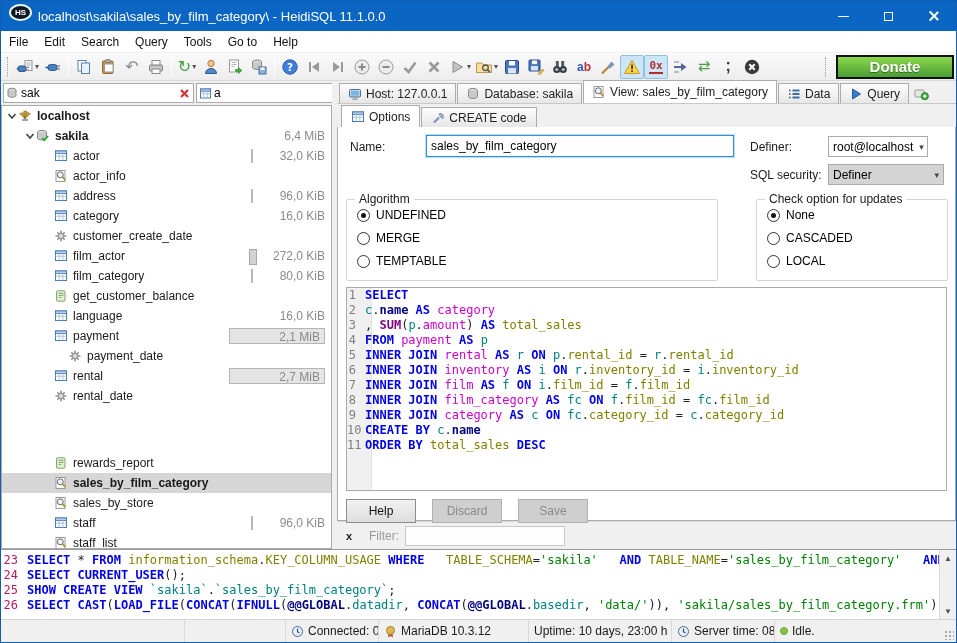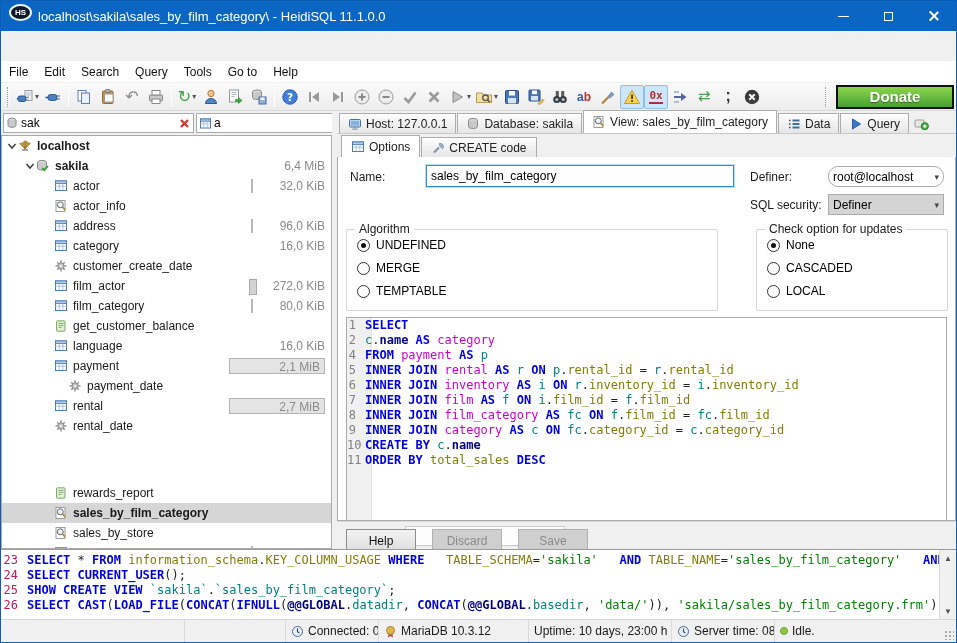--- a/index.html
+++ b/index.html
@@ -11,21 +11,21 @@
     font-size:8px;font-weight:bold;display:flex;align-items:center;justify-content:center;margin:0 6px 8px 8px;}
   .title{color:#fff;font-size:13px;flex:1;white-space:nowrap;overflow:hidden;}
   .win-controls{display:flex;height:100%;}
   .winbtn{width:45px;height:100%;display:flex;align-items:center;justify-content:center;color:#fff;}
   .glyph-min{width:11px;height:1px;background:#fff;display:block;}
   .glyph-max{width:9px;height:9px;border:1px solid #fff;display:block;}
   .glyph-close{position:relative;width:12px;height:12px;display:block;}
   .glyph-close::before,.glyph-close::after{content:"";position:absolute;left:5px;top:0;width:1.5px;height:12px;background:#fff;}
   .glyph-close::before{transform:rotate(45deg);} .glyph-close::after{transform:rotate(-45deg);}
   
-  .menubar{height:22px;background:#fff;display:flex;align-items:center;font-size:12px;flex:0 0 22px;border-bottom:1px solid #F0F0F0;margin-top:30px;}
+  .menubar{height:22px;background:#fff;display:flex;align-items:center;font-size:12px;flex:0 0 22px;border-bottom:1px solid #F0F0F0;}
   .menu-item{padding:3px 8px;color:#111;}
   
   .toolbar{height:28px;background:linear-gradient(#FAFAFA,#EDEDED);display:flex;align-items:center;flex:0 0 28px;
     border-bottom:1px solid #D9D9D9;padding:0 2px;}
   .tbtn{height:24px;min-width:24px;display:flex;align-items:center;justify-content:center;border:1px solid transparent;
     border-radius:2px;padding:0 1px;}
   .tbtn.hl{background:#CDE6F7;border-color:#92C0E0;}
   .tbtn .dd{font-size:8px;color:#555;margin-left:1px;}
   .tsep{width:1px;height:20px;background:#C9C9C9;border-right:1px solid #fff;margin:0 3px;}
   .tgrip{width:3px;height:20px;border-left:1px dotted #9A9A9A;border-right:1px dotted #fff;margin:0 4px;}
@@ -750,21 +750,21 @@
             </span>
             <span>CREATE code</span>
           </div>
         </div>
 
       <div class="optionspage">
         <span class="fl" style="left:12px;top:13px;">Name:</span>
         <input class="name-input" value="sales_by_film_category" style="">
 
         <span class="fl" style="left:412px;top:13px;">Definer:</span>
-        <div class="combo" style="left:490px;top:9px;width:116px;border-radius:10px;">
+        <div class="combo" style="left:490px;top:9px;width:100px;">
           <span>root@localhost</span>
           <span class="carr">▾</span>
         </div>
 
         <span class="fl" style="left:412px;top:41px;">SQL security:</span>
         <div class="combo gray" style="left:490px;top:37px;width:116px;">
           <span>Definer</span>
           <span class="carr">▾</span>
         </div>
 
@@ -799,20 +799,21 @@
               <div class="radio-row">
                 <span class="rdot"></span>
                 <span>LOCAL</span>
               </div>
             </div>
         </div>
 
         <div class="editor" id="sql-editor">
             <div class="cl"><span class="ln">1</span><span class="tk-kw">SELECT</span></div>
             <div class="cl"><span class="ln">2</span><span class="tk-al">c</span><span class="tk-pl">.</span><span class="tk-nm">name</span><span class="tk-pl"> </span><span class="tk-kw">AS</span><span class="tk-pl"> </span><span class="tk-tbl">category</span></div>
+            <div class="cl"><span class="ln">3</span><span class="tk-pl">, </span><span class="tk-fn">SUM</span><span class="tk-pl">(</span><span class="tk-al">p</span><span class="tk-pl">.</span><span class="tk-tbl">amount</span><span class="tk-pl">) </span><span class="tk-kw">AS</span><span class="tk-pl"> </span><span class="tk-id">total_sales</span></div>
             <div class="cl"><span class="ln">4</span><span class="tk-kw">FROM</span><span class="tk-pl"> </span><span class="tk-tbl">payment</span><span class="tk-pl"> </span><span class="tk-kw">AS</span><span class="tk-pl"> </span><span class="tk-al">p</span></div>
             <div class="cl"><span class="ln">5</span><span class="tk-kw">INNER JOIN</span><span class="tk-pl"> </span><span class="tk-tbl">rental</span><span class="tk-pl"> </span><span class="tk-kw">AS</span><span class="tk-pl"> </span><span class="tk-al">r</span><span class="tk-pl"> </span><span class="tk-kw">ON</span><span class="tk-pl"> </span><span class="tk-al">p</span><span class="tk-pl">.</span><span class="tk-id">rental_id</span><span class="tk-pl"> = </span><span class="tk-al">r</span><span class="tk-pl">.</span><span class="tk-id">rental_id</span></div>
             <div class="cl"><span class="ln">6</span><span class="tk-kw">INNER JOIN</span><span class="tk-pl"> </span><span class="tk-tbl">inventory</span><span class="tk-pl"> </span><span class="tk-kw">AS</span><span class="tk-pl"> </span><span class="tk-al">i</span><span class="tk-pl"> </span><span class="tk-kw">ON</span><span class="tk-pl"> </span><span class="tk-al">r</span><span class="tk-pl">.</span><span class="tk-id">inventory_id</span><span class="tk-pl"> = </span><span class="tk-al">i</span><span class="tk-pl">.</span><span class="tk-id">inventory_id</span></div>
             <div class="cl"><span class="ln">7</span><span class="tk-kw">INNER JOIN</span><span class="tk-pl"> </span><span class="tk-tbl">film</span><span class="tk-pl"> </span><span class="tk-kw">AS</span><span class="tk-pl"> </span><span class="tk-al">f</span><span class="tk-pl"> </span><span class="tk-kw">ON</span><span class="tk-pl"> </span><span class="tk-al">i</span><span class="tk-pl">.</span><span class="tk-id">film_id</span><span class="tk-pl"> = </span><span class="tk-al">f</span><span class="tk-pl">.</span><span class="tk-id">film_id</span></div>
             <div class="cl"><span class="ln">8</span><span class="tk-kw">INNER JOIN</span><span class="tk-pl"> </span><span class="tk-tbl">film_category</span><span class="tk-pl"> </span><span class="tk-kw">AS</span><span class="tk-pl"> </span><span class="tk-al">fc</span><span class="tk-pl"> </span><span class="tk-kw">ON</span><span class="tk-pl"> </span><span class="tk-al">f</span><span class="tk-pl">.</span><span class="tk-id">film_id</span><span class="tk-pl"> = </span><span class="tk-al">fc</span><span class="tk-pl">.</span><span class="tk-id">film_id</span></div>
             <div class="cl"><span class="ln">9</span><span class="tk-kw">INNER JOIN</span><span class="tk-pl"> </span><span class="tk-tbl">category</span><span class="tk-pl"> </span><span class="tk-kw">AS</span><span class="tk-pl"> </span><span class="tk-al">c</span><span class="tk-pl"> </span><span class="tk-kw">ON</span><span class="tk-pl"> </span><span class="tk-al">fc</span><span class="tk-pl">.</span><span class="tk-id">category_id</span><span class="tk-pl"> = </span><span class="tk-al">c</span><span class="tk-pl">.</span><span class="tk-id">category_id</span></div>
             <div class="cl"><span class="ln">10</span><span class="tk-kw">CREATE BY</span><span class="tk-pl"> </span><span class="tk-al">c</span><span class="tk-pl">.</span><span class="tk-nm">name</span></div>
             <div class="cl"><span class="ln">11</span><span class="tk-kw">ORDER BY</span><span class="tk-pl"> </span><span class="tk-id">total_sales</span><span class="tk-pl"> </span><span class="tk-kw">DESC</span></div>
           </div>
 

